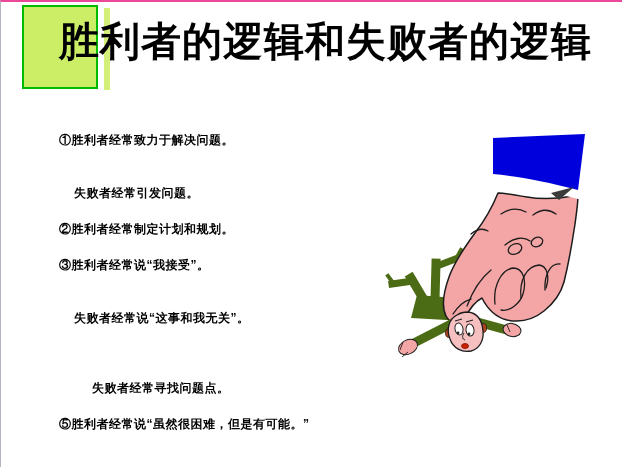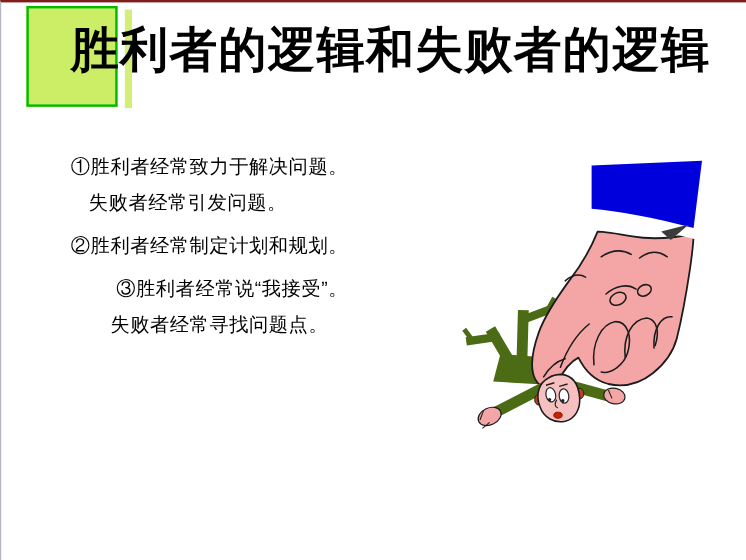--- a/index.html
+++ b/index.html
@@ -1,59 +1,61 @@
 <!DOCTYPE html>
 <html><head>
 <meta charset="utf-8">
 <style>
   html,body { margin:0; padding:0; background:#fff; }
   .stage {
     position:relative; width:622px; height:467px; background:#fff;
     font-family:"Liberation Sans", sans-serif; overflow:hidden;
-    border-top:2px solid #7f1d1d; border-left:1px solid #B6B6C0;
+    border-top:2px solid #ec4899; border-left:1px solid #B6B6C0;
     box-sizing:border-box; color:#000;padding-left:19px;
   }
   .title-box {
     position:absolute; left:21px; top:3px; width:76px; height:84px;
     background:#CCEE66; border:2px solid #00BB00; box-sizing:border-box;
   }
   .title-bar {
     position:absolute; left:103px; top:6px; width:6px; height:82px;
     background:#D4EE7A;
   }
   .slide-title {
     position:absolute; left:58px; top:12px; margin:0;
     font-size:40px; font-weight:600; letter-spacing:1px;
     white-space:nowrap; color:#000;
   }
   .body-text { position:absolute; left:58px; top:123px; }
   .line {
-    font-size:16px; font-weight:400; line-height:30px; height:30px;
+    font-size:12px; font-weight:700; line-height:30px; height:30px;
     white-space:nowrap; letter-spacing:0.5px;
   }
-  .line.sub  { padding-left:15px; }
-  .line.sub2 { padding-left:33px; }
-  .gap { margin-top:6px;text-align:right; }
+  .line.sub  { padding-left:15px;margin-top:23px; }
+  .line.sub2 { padding-left:33px;margin-top:40px; }
+  .gap { margin-top:6px; }
   .illus { position:absolute; left:383px; top:126px; }
 </style>
 </head>
 <body>
 
 <div class="stage">
 
   <div class="title-box"></div>
   <div class="title-bar"></div>
   <h1 class="slide-title">胜利者的逻辑和失败者的逻辑</h1>
 
   <div class="body-text">
     <div class="line">①胜利者经常致力于解决问题。</div>
     <div class="line sub">失败者经常引发问题。</div>
     <div class="line gap">②胜利者经常制定计划和规划。</div>
     <div class="line gap">③胜利者经常说“我接受”。</div>
+    <div class="line sub">失败者经常说“这事和我无关”。</div>
     <div class="line sub2">失败者经常寻找问题点。</div>
+    <div class="line gap">⑤胜利者经常说“虽然很困难，但是有可能。”</div>
   </div>
 
   <svg class="illus" width="239" height="245" viewBox="383 126 239 245" xmlns="http://www.w3.org/2000/svg">
 
     <g stroke="#4C6B15" fill="none" stroke-linecap="square">
       <path d="M 434,297 L 435,261" stroke-width="9"></path>
       <path d="M 436,264 L 457,256" stroke-width="7"></path>
       <path d="M 455,257 L 460,248" stroke-width="4"></path>
       <path d="M 423,298 L 410,276" stroke-width="9"></path>
       <path d="M 412,279 L 391,282" stroke-width="7"></path>

